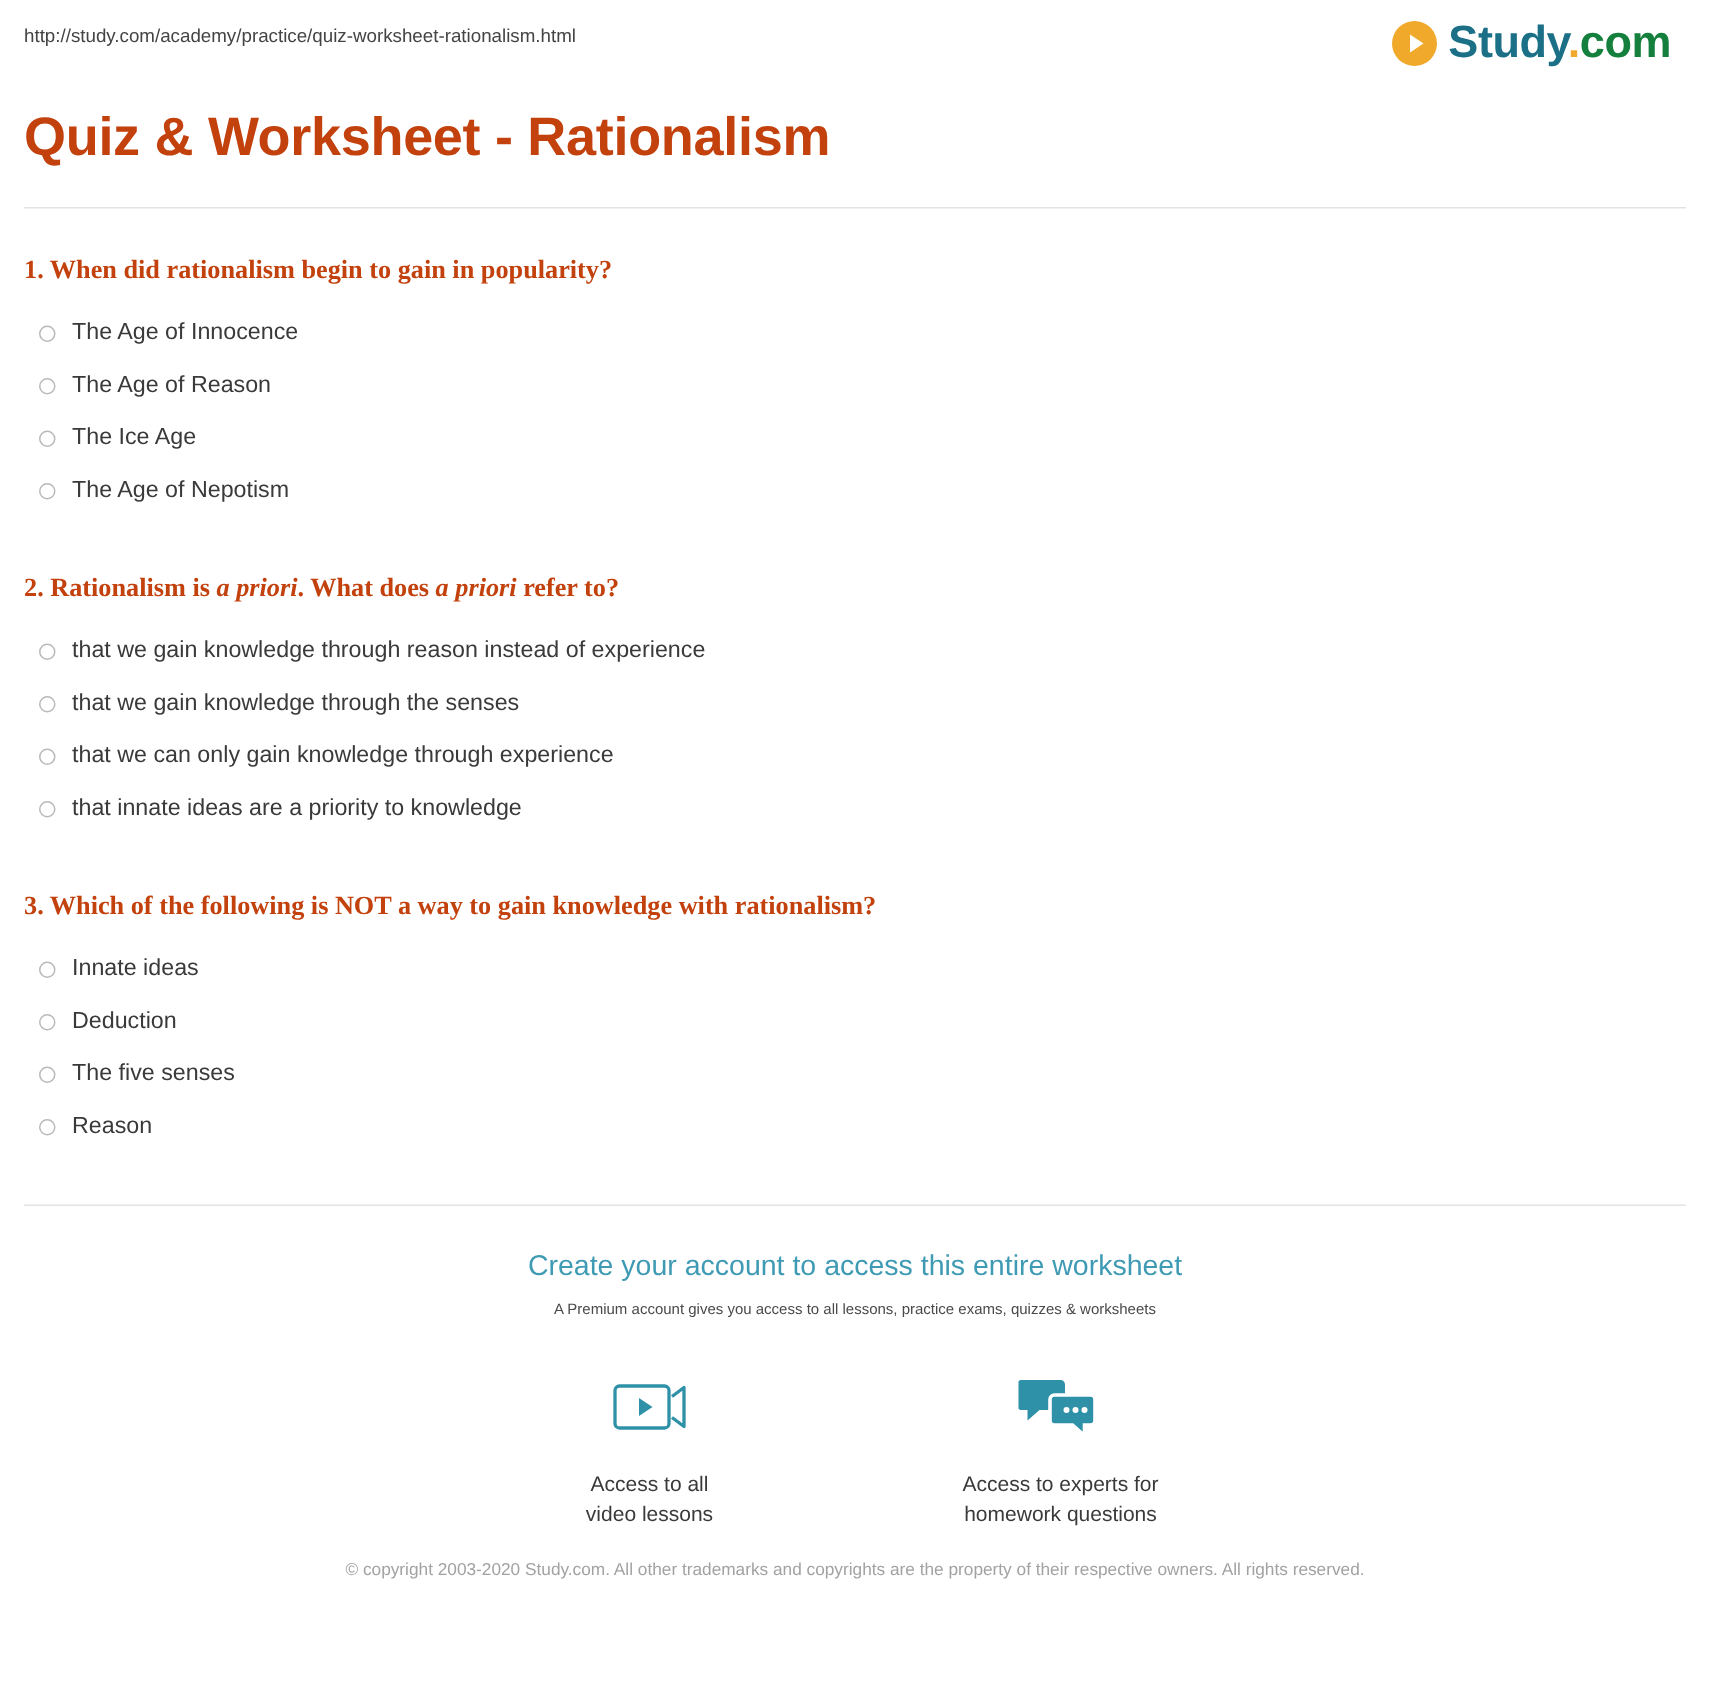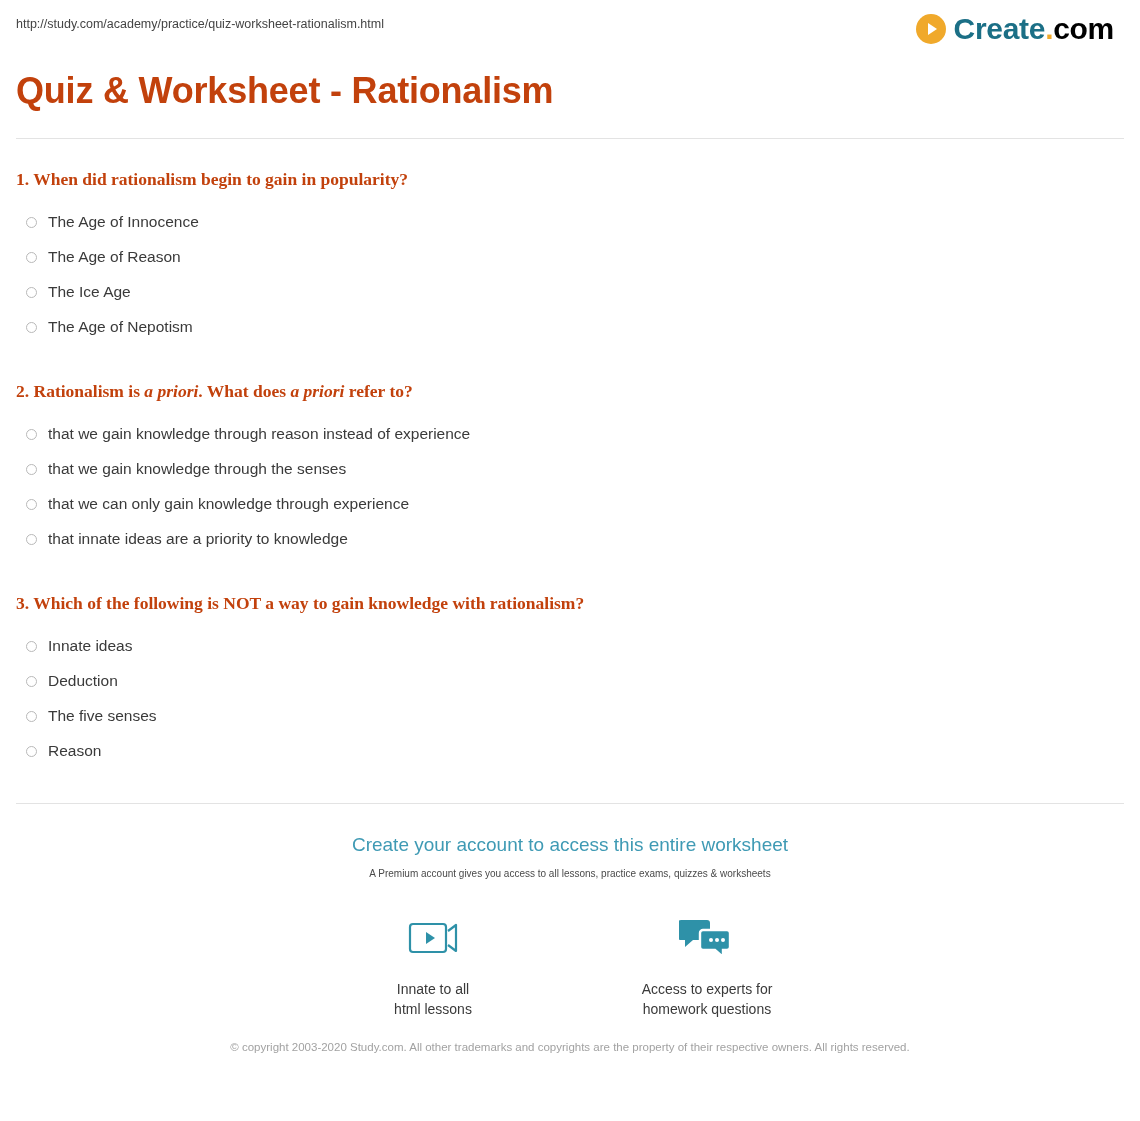--- a/index.html
+++ b/index.html
@@ -57,21 +57,21 @@
     border-bottom: 6px solid transparent;
     margin-left: 3px;
   }
   .logo-text {
     font-size: 30px;
     font-weight: bold;
     color: #1b6f86;
     letter-spacing: -0.3px;
   }
   .logo-text .dot { color: #f0a92b; }
-  .logo-text .com { color: #000000; margin-top: 16px; }
+  .logo-text .com { color: #15803d; margin-top: 16px; }
 
   h1.title {
     font-size: 36px;
     font-weight: bold;
     color: #c2410c;
     margin: 18px 0 0 0;
     padding: 0 0 26px 0;
     letter-spacing: -0.2px;
   }
   .rule {
@@ -161,21 +161,21 @@
 </style>
 </head>
 <body>
 
 <div class="page">
 
   <div class="topbar">
     <div class="url">http://study.com/academy/practice/quiz-worksheet-rationalism.html</div>
     <div class="logo">
       <span class="logo-mark"></span>
-      <span class="logo-text"><span>Create</span><span class="dot">.</span><span class="com">com</span></span>
+      <span class="logo-text"><span>Study</span><span class="dot">.</span><span class="com">com</span></span>
     </div>
   </div>
 
   <h1 class="title">Quiz &amp; Worksheet - Rationalism</h1>
   <hr class="rule">
 
   <div class="questions">
 
     <div class="question">
       <p class="q-text">
@@ -264,22 +264,22 @@
 
       <div class="perk">
         <div class="perk-icon">
           <svg width="50" height="42" viewBox="0 0 50 42" fill="none" stroke="#2e91a8" stroke-width="2.2">
             <rect x="2" y="6" width="36" height="28" rx="3"></rect>
             <path d="M18 14 L27 20 L18 26 Z" fill="#2e91a8" stroke="none"></path>
             <path d="M40 13 L48 7 L48 33 L40 27" stroke-linejoin="round"></path>
           </svg>
         </div>
         <div class="perk-label">
-          <span>Innate to all</span><br>
-          <span>html lessons</span>
+          <span>Access to all</span><br>
+          <span>video lessons</span>
         </div>
       </div>
 
 
       <div class="perk">
         <div class="perk-icon">
           <svg width="56" height="46" viewBox="0 0 56 46" fill="none">
             <path d="M2 4 h26 a3 3 0 0 1 3 3 v14 a3 3 0 0 1 -3 3 h-14 l-8 7 v-7 h-4 a3 3 0 0 1 -3 -3 v-14 a3 3 0 0 1 3 -3 z" fill="#2e91a8"></path>
             <path d="M24 14 h24 a3 3 0 0 1 3 3 v14 a3 3 0 0 1 -3 3 h-4 v7 l-8 -7 h-12 a3 3 0 0 1 -3 -3 v-14 a3 3 0 0 1 3 -3 z" fill="#2e91a8" stroke="#ffffff" stroke-width="2.4"></path>
             <circle cx="32" cy="24" r="2" fill="#ffffff"></circle>

